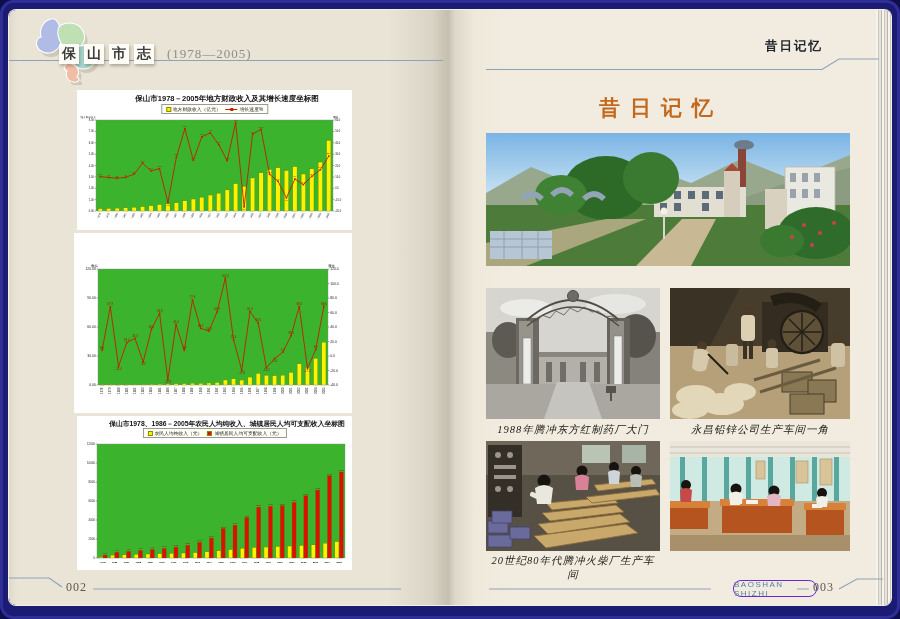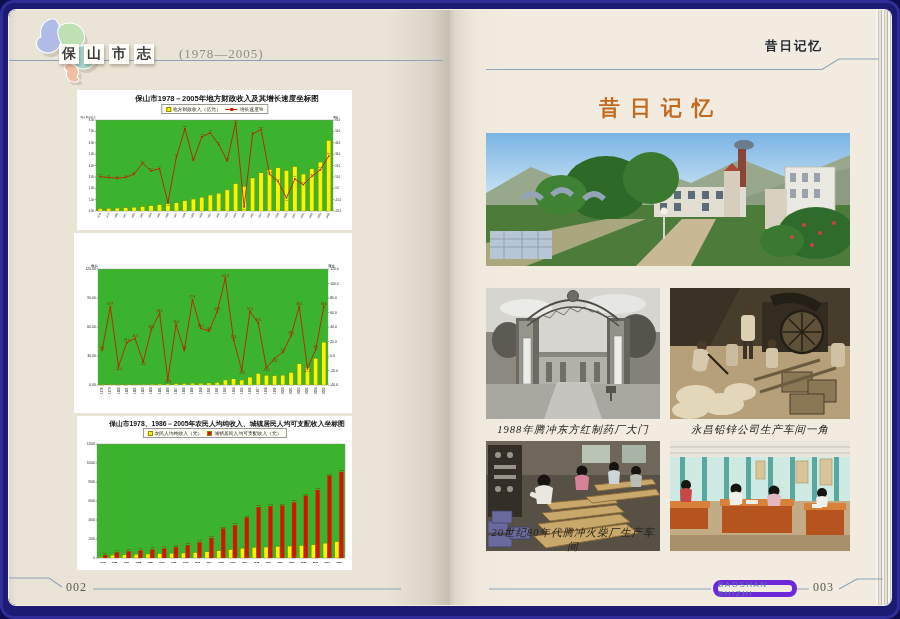--- a/index.html
+++ b/index.html
@@ -14,21 +14,21 @@
   .page-right{position:absolute;left:440px;top:0;bottom:0;right:0;
      background:linear-gradient(to right,#c9c4b5 0,#ddd8ca 6px,#eee9db 26px,#f1ecdf 60px,#f1ecdf 100%);}
   .page-stack{position:absolute;right:0;top:0;bottom:0;width:15px;
      background:repeating-linear-gradient(to right,#f6f4ec 0 2px,#cac7bd 2px 3px,#e6e3da 3px 5px,#b9b6ac 5px 6px);}
   .rule{position:absolute;height:1px;background:#8fa3b8;}
   .svg-overlay{position:absolute;}
   
   .book-title{position:absolute;left:50px;top:34px;display:flex;align-items:baseline;z-index:3;}
   .tchar{display:inline-block;background:#fdfcf7;box-shadow:1px 2px 3px rgba(60,50,30,.35);
          padding:1px 3px;margin-right:5px;font:bold 14px "Liberation Serif",serif;color:#3c3c3c;}
-  .tsub{margin-left:20px;font:13px "Liberation Serif",serif;color:#8f8d85;letter-spacing:1px;}
+  .tsub{margin-left:8px;font:13px "Liberation Serif",serif;color:#8f8d85;letter-spacing:1px;}
   .map-icon{position:absolute;left:12px;top:3px;z-index:2;}
   
   .chart{position:absolute;background:#ffffff;}
   .chart-title{position:absolute;left:0;right:0;text-align:center;font-weight:bold;color:#111;padding-left:25px;}
   .c1 .chart-title{top:4px;font-size:7.5px;}
   .c2 .chart-title{top:5px;font-size:11.5px;font-family:"Liberation Serif",serif;color:#15153d;}
   .c3 .chart-title{top:3px;font-size:6.8px;}
   .chart-legend{position:absolute;left:50%;transform:translateX(-50%);display:flex;align-items:center;
       gap:5px;border:1px solid #999;background:#fffef5;padding:1px 4px;font-size:4.8px;color:#222;white-space:nowrap;}
   .c1 .chart-legend{top:14px;}
@@ -45,23 +45,23 @@
   .rp-header{position:absolute;left:440px;top:28px;width:374px;text-align:right;
      font:bold 12.5px "Liberation Serif",serif;color:#20262f;letter-spacing:2px;}
   .rp-title{position:absolute;left:452px;top:84px;width:400px;text-align:center;
      font:bold 21px "Liberation Serif",serif;color:#c2691e;letter-spacing:10px;}
   .photo{position:absolute;overflow:hidden;background:#888;}
   .photo svg{display:block;width:100%;height:100%;}
   .caption{position:absolute;text-align:center;font:italic 10.5px "Liberation Serif",serif;
      color:#23201a;letter-spacing:1px;}
   
   .pageno{position:absolute;font:12px "Liberation Serif",serif;color:#5a584e;letter-spacing:1px;}
-  .brand-pill{position:absolute;border:5px solid #6d28d9;border-radius:8px;background:transparent;
+  .brand-pill{position:absolute;border:1px solid #6d28d9;border-radius:8px;background:transparent;
      display:flex;align-items:center;justify-content:center;
-     font:8px "Liberation Sans",sans-serif;color:#5580a0;letter-spacing:1.5px;}
+     font:8px "Liberation Sans",sans-serif;color:#5580a0;letter-spacing:1.5px;margin-left:20px;}
 </style>
 </head>
 <body>
 
 <div class="book">
  <div class="spread">
 
   <div class="page-left">
     <div class="rule" style="left:0;top:50px;width:434px;"></div>
 
@@ -729,21 +729,21 @@
             <rect x="44" y="52" width="10" height="5" rx="2" fill="#e9e7de" transform="rotate(24 49 54)"></rect>
         <circle cx="96" cy="30" r="5.5" fill="#17140f"></circle>
             <path d="M89,36 q7,-5 14,0 l-1,13 -12,0 Z" fill="#d8829a"></path>
         <circle cx="128" cy="26" r="5" fill="#17140f"></circle>
             <path d="M122,31 q6,-4 12,0 l-1,12 -10,0 Z" fill="#cfd4da"></path>
         <circle cx="150" cy="30" r="5" fill="#17140f"></circle>
             <path d="M144,35 q6,-4 12,0 l-1,11 -10,0 Z" fill="#b9beb4"></path>
       </g>
     </svg>
   </div>
-  <div class="caption" style="left:477px;top:516px;width:174px;">20世纪80年代腾冲火柴厂生产车间</div>
+  <div class="caption" style="left:477px;top:544px;width:174px;">20世纪80年代腾冲火柴厂生产车间</div>
 
   <div class="photo" style="left:661px;top:431px;width:180px;height:110px;">
     <svg viewBox="0 0 180 110" preserveAspectRatio="none">
       <rect width="180" height="110" fill="#c3ab85"></rect>
       <rect x="0" y="0" width="180" height="16" fill="#eae6dc"></rect>
       <g stroke="#c9c2b2" stroke-width="1">
             <line x1="0" y1="6" x2="180" y2="6"></line>
             <line x1="0" y1="12" x2="180" y2="12"></line>
           </g>
       <rect x="0" y="16" width="180" height="44" fill="#cfe9e3"></rect>

